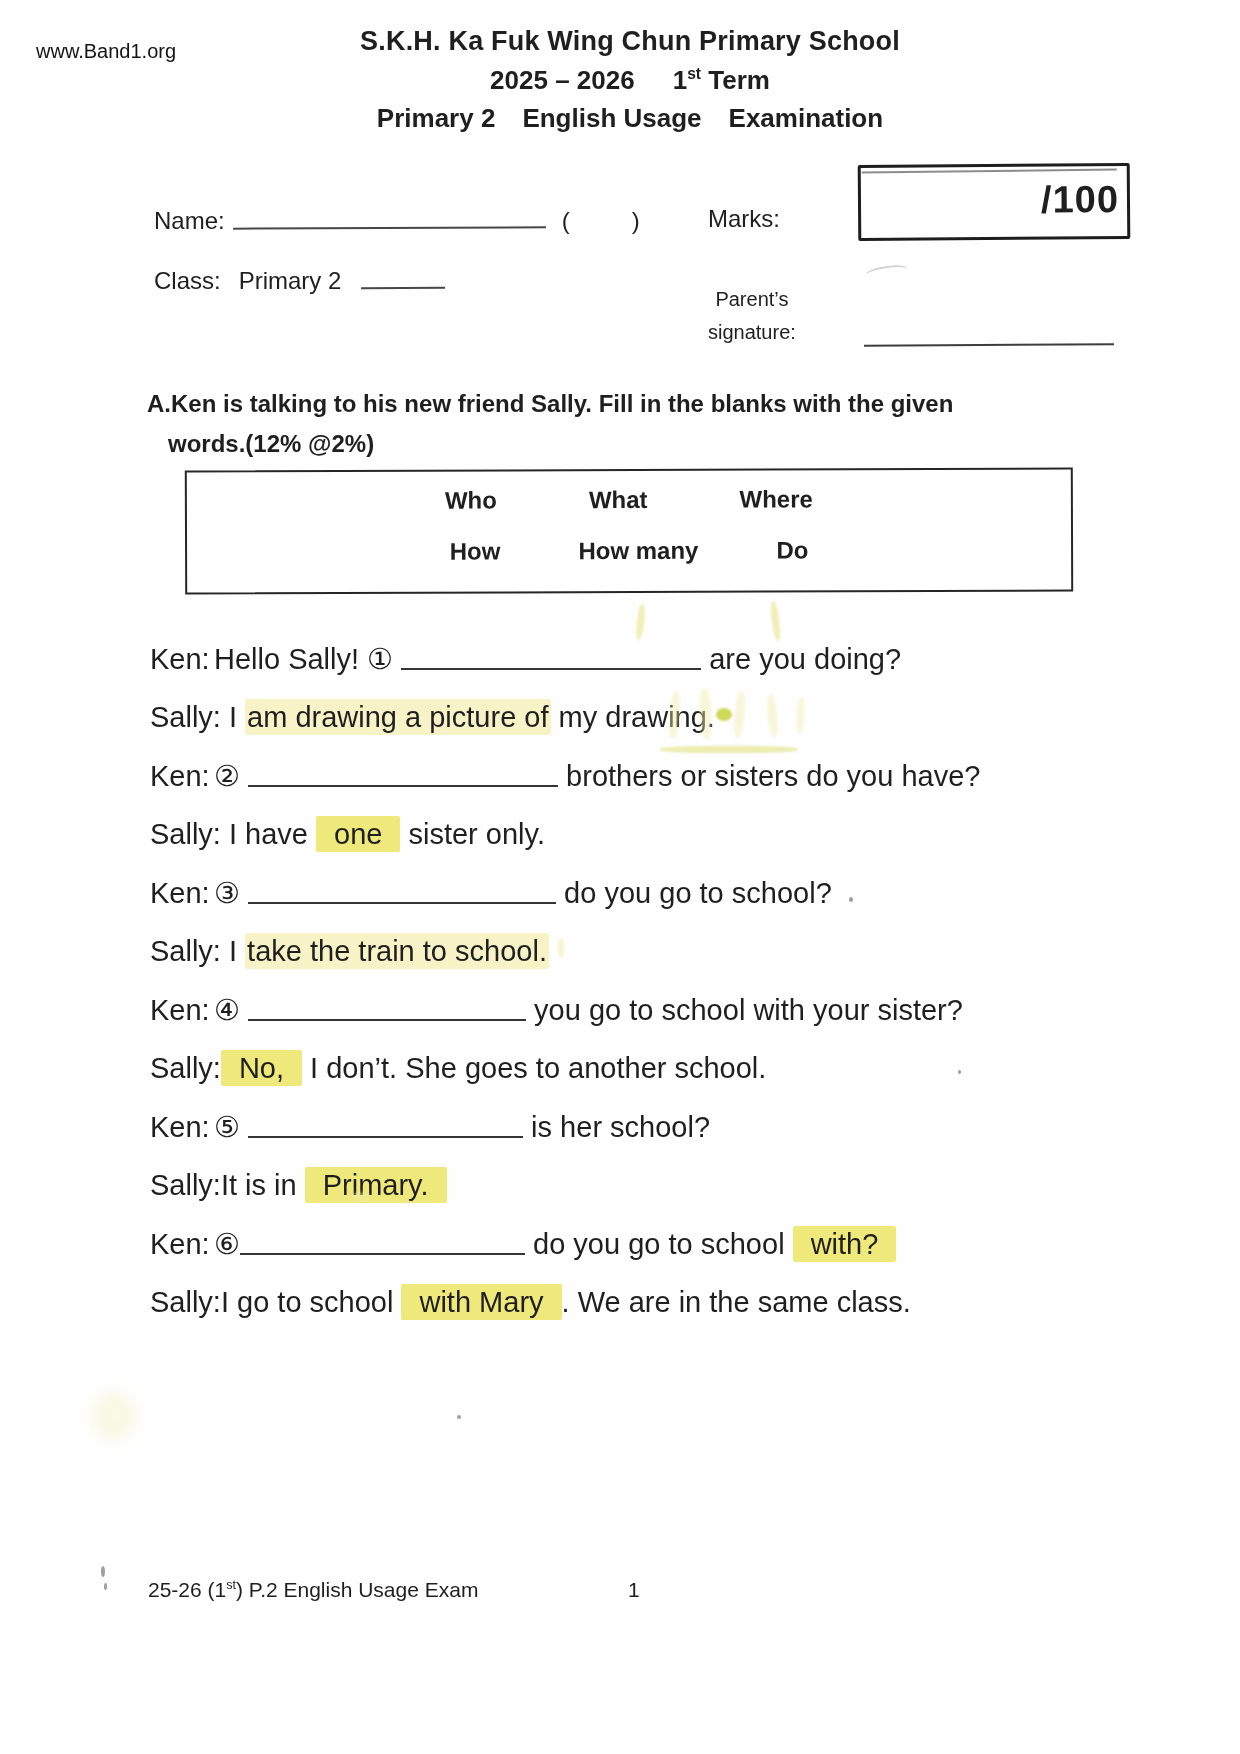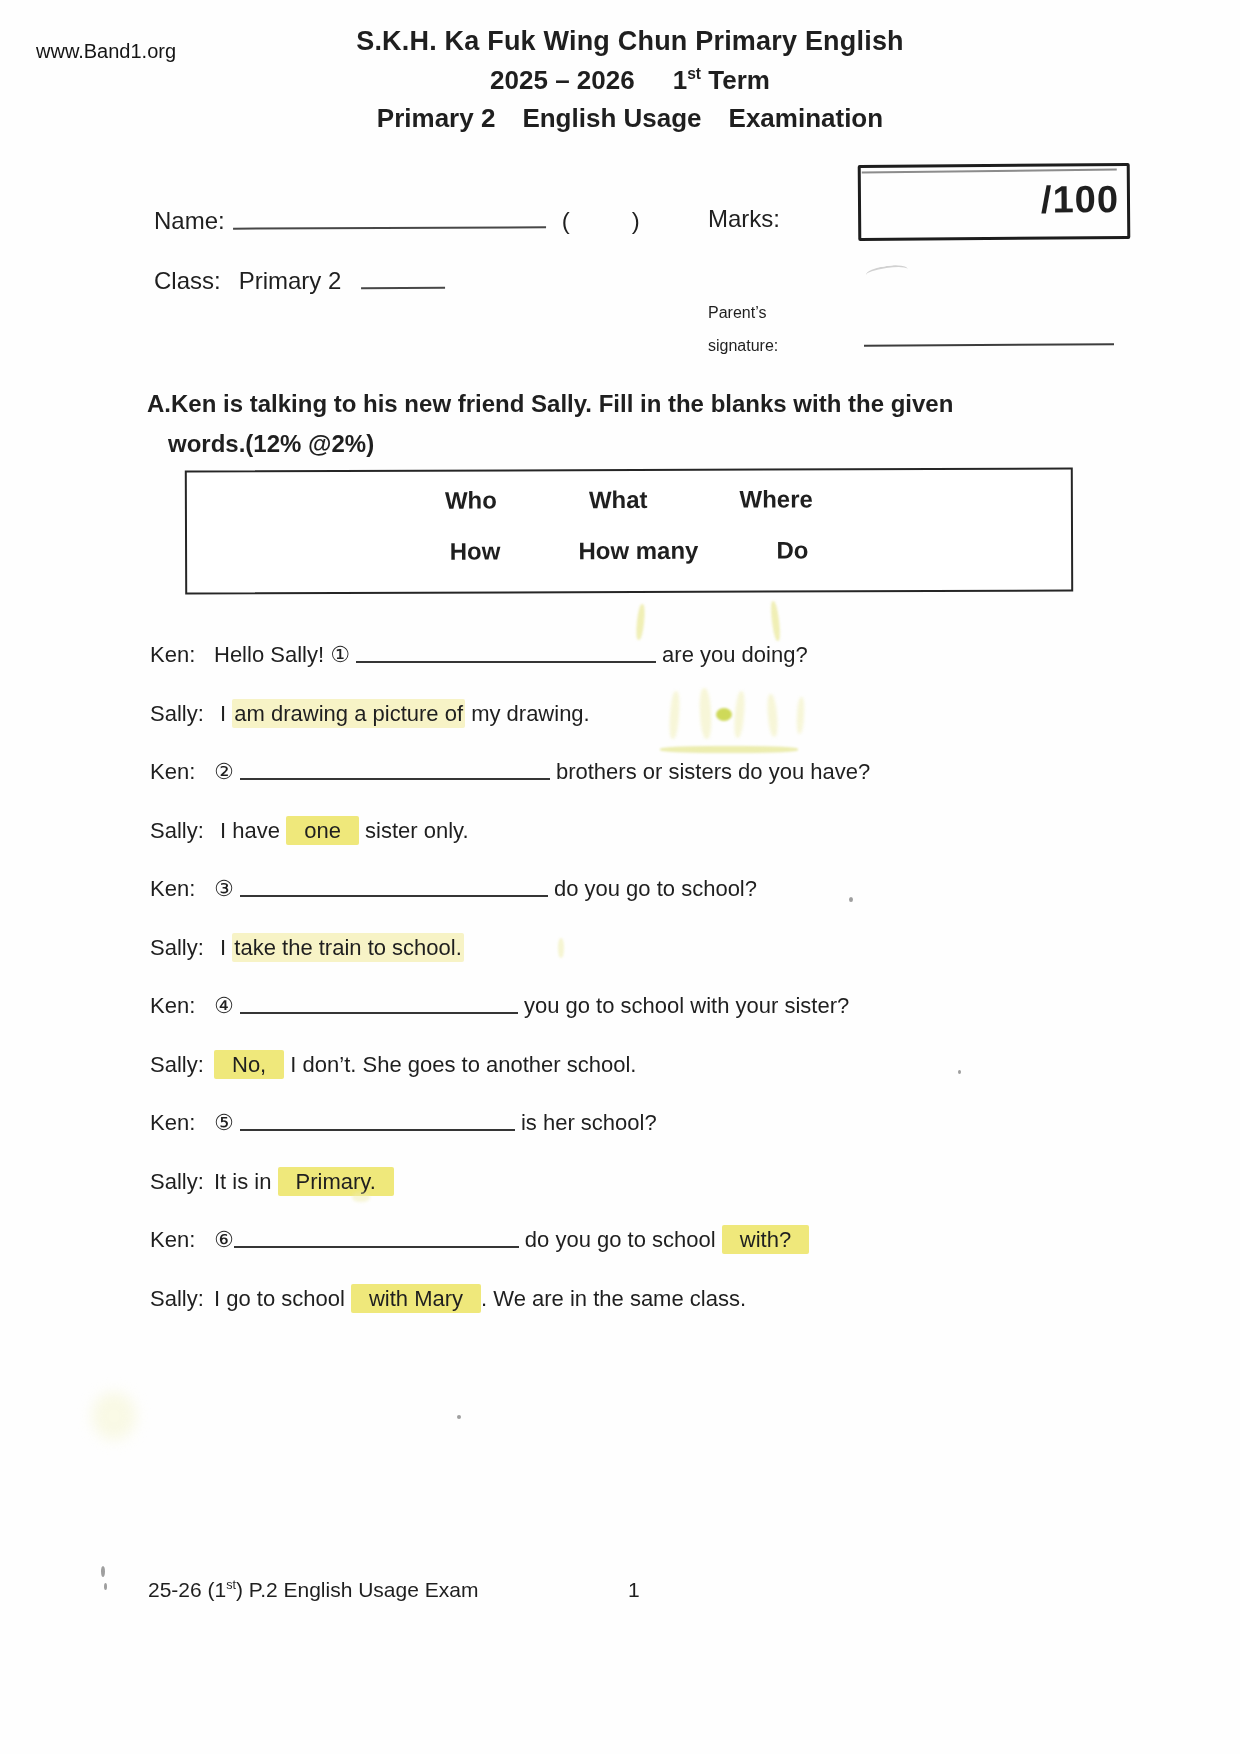--- a/index.html
+++ b/index.html
@@ -31,35 +31,35 @@
   .paren-close{margin-left:62px;}
   .class-value{margin-left:18px;}
   .marks-label{position:absolute;left:708px;top:205px;font-size:24px;}
   .marks-box{
     position:absolute;left:858px;top:164px;width:266px;height:70px;
     border:3px solid #1d1d1d;border-radius:2px;transform:rotate(-.45deg);
     text-align:right;
   }
   .marks-box::after{content:"";position:absolute;left:1px;right:10px;top:3px;height:2px;background:rgba(25,25,25,.5);transform:rotate(-.25deg);}
   .marks-total{font-size:38px;font-weight:bold;line-height:66px;padding-right:8px;letter-spacing:1px;}
-  .parent-label{position:absolute;left:708px;top:296px;font-size:16px;line-height:33px;}
+  .parent-label{position:absolute;left:708px;top:283px;font-size:20px;line-height:33px;text-align:center;}
   .sig-line{position:absolute;left:864px;top:344px;width:250px;border-bottom:2px solid #3d3d3d;transform:rotate(-.4deg);}
   
   .sec-a-head{position:absolute;left:147px;top:384px;width:952px;font-weight:bold;font-size:24px;line-height:40px;}
   .sec-a-line2{display:flex;}
   .sec-a-words{margin-left:21px;}
   .word-box{
     position:absolute;left:185px;top:469px;width:884px;height:120px;
     border:2.5px solid #262626;transform:rotate(-.2deg);background:#fff;
   }
   .wb-row{display:flex;justify-content:center;font-weight:bold;font-size:24px;}
   .wb-row.r0{margin-top:15px;gap:92px;}
   .wb-row.r1{margin-top:23px;gap:78px;}
   
-  .dialogue{position:absolute;left:150px;top:642px;width:1000px;font-size:22px;}
+  .dialogue{position:absolute;left:150px;top:642px;width:1000px;font-size:29px;}
   .dline{height:28px;margin-bottom:30.5px;white-space:nowrap;}
   .speaker{display:inline-block;min-width:64px;}
   .blank{display:inline-block;border-bottom:2px solid #353535;height:17px;margin-bottom:-1px;}
   .hl-strong{background:var(--highlight-strong,#efe87b);padding:2px 18px;border-radius:2px;}
   .hl-light{background:var(--highlight-light,#f7f3c6);padding:2px 2px;border-radius:2px;}
   
   .footer-left{position:absolute;left:148px;top:1578px;font-size:21px;}
   .page-num{position:absolute;left:628px;top:1578px;font-size:21px;}
   
   .art{position:absolute;pointer-events:none;}
@@ -72,21 +72,21 @@
   .smudge{background:rgba(246,246,205,.5);border-radius:50%;filter:blur(7px);}
 </style>
 </head>
 <body>
 
 <div class="page">
 
   <div class="watermark">www.Band1.org</div>
 
   <header class="title-block">
-    <div class="t1">S.K.H. Ka Fuk Wing Chun Primary English</div>
+    <div class="t1">S.K.H. Ka Fuk Wing Chun Primary School</div>
     <div class="t2">
       <span>2025 – 2026</span><span class="tgap"></span><span><span>1</span><sup>st</sup>&nbsp;<span>Term</span></span>
     </div>
     <div class="t3">
       <span>Primary 2</span><span class="tgap2"></span><span>English Usage</span><span class="tgap2"></span><span>Examination</span>
     </div>
   </header>
 
   <div class="name-row">
     <span>Name:</span><span class="u-line name-line"></span><span class="paren-open">(</span><span class="paren-close">)</span>

